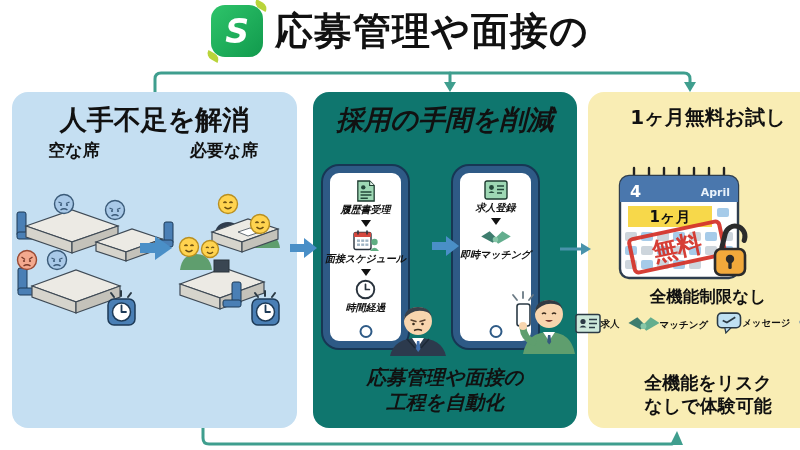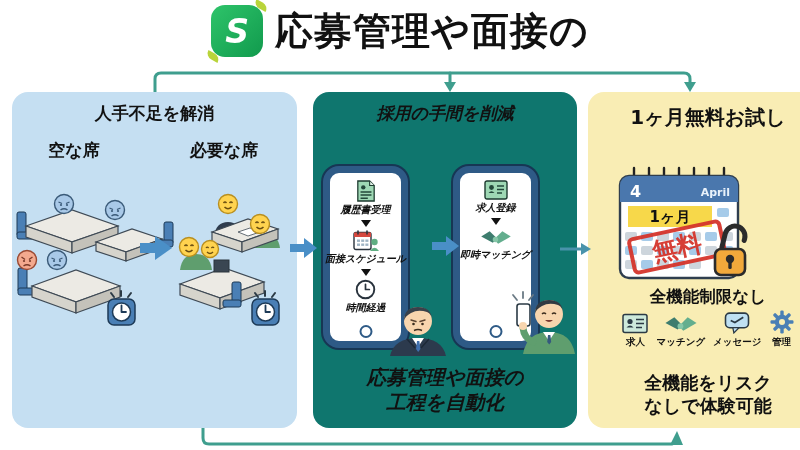--- a/index.html
+++ b/index.html
@@ -21,21 +21,21 @@
 
   
   .connector { position:absolute; left:0; top:0; z-index:0; }
 
   
   .panel { position:absolute; top:92px; height:336px; border-radius:16px; z-index:1; }
   #panel-labor  { left:12px;  width:285px; background:#c5dff2; }
   #panel-hiring { left:313px; width:264px; background:#0f766e;font-style:italic; }
   #panel-trial  { left:588px; width:240px; background:#f9edb4; }
   .panel-title { position:absolute; top:10px; left:0; width:100%; text-align:center; font-weight:800; }
-  #panel-labor .panel-title, #panel-hiring .panel-title { font-size:17px; }
+  #panel-labor .panel-title, #panel-hiring .panel-title { font-size:27px; }
   #panel-trial .panel-title { font-size:20px; top:12px; }
   .panel-footer { position:absolute; left:0; width:100%; text-align:center; font-weight:800; line-height:1.32; }
   #panel-labor .panel-footer  { bottom:12px; font-size:19px; }
   #panel-hiring .panel-footer { bottom:12px; font-size:19.5px; }
   #panel-trial .panel-footer  { bottom:10px; font-size:18px; }
 
   
   .seat-label { position:absolute; top:47px; width:100px; text-align:center; font-size:17px; font-weight:800; }
   #empty-seat-label { left:12px; }
   #needed-seat-label { left:162px; }
@@ -63,21 +63,21 @@
               width:13px; height:13px; border:2.5px solid #2e5a86; border-radius:50%; }
   .person { position:absolute; z-index:3; }
 
   
   .calendar { position:absolute; left:30px; top:74px; overflow:visible; }
   .padlock { position:absolute; left:124px; top:128px; z-index:2; }
   .unlock-note { position:absolute; top:194px; left:0; width:100%; text-align:center;
                  font-size:16.5px; font-weight:800; }
   .features { position:absolute; top:218px; left:0; width:100%;
               display:flex; justify-content:center; align-items:flex-end; gap:8px; }
-  .feature { display:flex; flex-direction:column; align-items:center; }
+  .feature { display:flex; align-items:center; }
   .feature span { font-size:9.5px; font-weight:700; margin-top:2px; white-space:nowrap; }
 </style>
 </head>
 <body>
 
 <div class="stage">
 
   <svg class="connector" width="800" height="450" viewBox="0 0 800 450">
     <g stroke="#3f9e8e" stroke-width="3" fill="none" stroke-linecap="round">
       <path d="M155,92 V79 Q155,73 161,73 H684 Q690,73 690,79 V83"></path>

